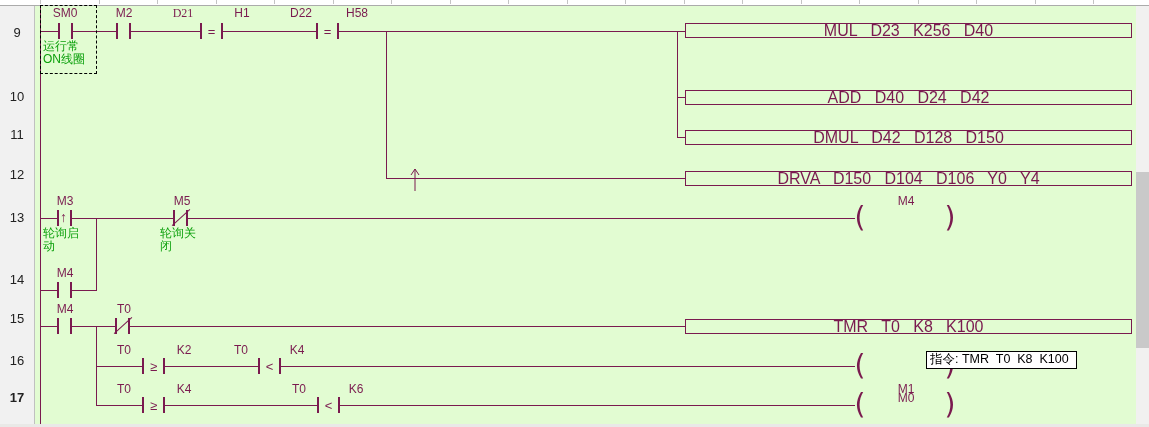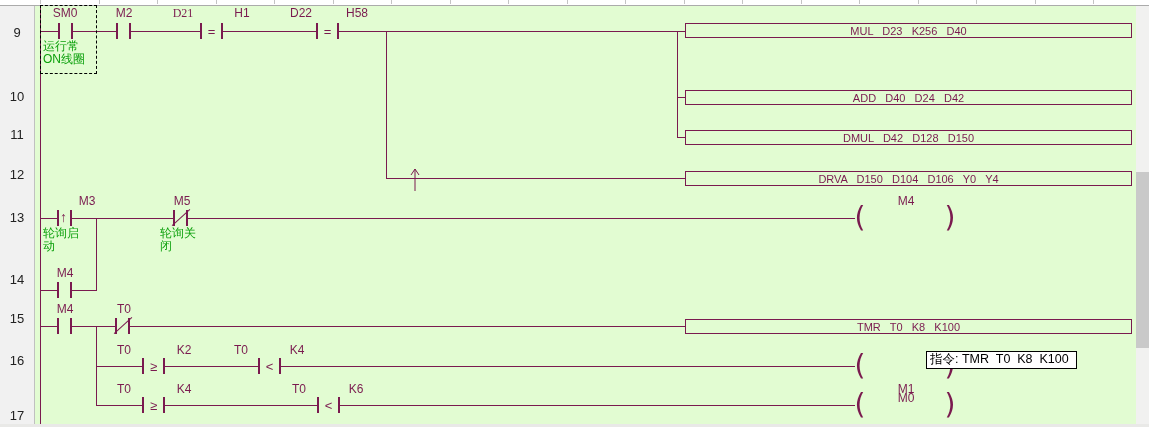--- a/index.html
+++ b/index.html
@@ -24,21 +24,21 @@
   .bar{position:absolute;width:2px;height:16px;background:var(--wire,#7A1A4F);}
   .slash{position:absolute;height:1px;background:var(--wire,#7A1A4F);
     transform:rotate(-42deg);transform-origin:center;}
   .rise-arrow{position:absolute;color:var(--wire,#7A1A4F);font-size:14px;line-height:14px;
     width:12px;text-align:center;}
   .cmp-sym{position:absolute;color:var(--wire,#7A1A4F);font-size:13px;line-height:13px;
     transform:translate(-50%,-50%);}
   .dev-label{position:absolute;color:var(--wire,#7A1A4F);font-size:12px;line-height:12px;
     white-space:pre;transform:translateX(-50%);}
   .instr-box{position:absolute;box-sizing:border-box;border:1px solid var(--wire,#7A1A4F);
-    color:var(--wire,#7A1A4F);font-size:11px;white-space:pre;display:flex;
+    color:var(--wire,#7A1A4F);font-size:16px;white-space:pre;display:flex;
     align-items:center;justify-content:center;}
   .paren{position:absolute;color:var(--wire,#7A1A4F);font-size:28px;line-height:28px;
     font-family:"DejaVu Sans",sans-serif;transform:translate(-50%,-50%);font-weight:400;}
   .annot{position:absolute;color:var(--annotation,#0CA00C);font-size:12px;line-height:13px;
     white-space:pre-line;}
   #selection-box{position:absolute;border:1px dashed #000;background:transparent;z-index:5;}
   #tooltip{position:absolute;left:926px;top:351px;width:151px;height:18px;
     background:var(--tooltip-bg,#fff);border:1px solid var(--tooltip-border,#000);
     box-sizing:border-box;color:#000;font-size:12.5px;line-height:15px;
     white-space:pre;padding-left:3px;z-index:9;}
@@ -77,21 +77,21 @@
     </div>
   <div id="margin">
       <div class="row-number" style="top: 25px;">9</div>
       <div class="row-number" style="top: 89px;">10</div>
       <div class="row-number" style="top: 127px;">11</div>
       <div class="row-number" style="top: 167px;">12</div>
       <div class="row-number" style="top: 210px;">13</div>
       <div class="row-number" style="top: 272px;">14</div>
       <div class="row-number" style="top: 311px;">15</div>
       <div class="row-number" style="top: 353px;">16</div>
-      <div class="row-number" style="top: 408px;">17</div>
+      <div class="row-number" style="top: 390px; font-weight: bold;">17</div>
     </div>
   <div id="ladder">
       <div class="wire-h" style="position: absolute; left: 40px; top: 31px; width: 18px; height: 1px;"></div>
       <div class="wire-h" style="position: absolute; left: 73px; top: 31px; width: 43px; height: 1px;"></div>
       <div class="wire-h" style="position: absolute; left: 131px; top: 31px; width: 69px; height: 1px;"></div>
       <div class="wire-h" style="position: absolute; left: 223px; top: 31px; width: 93px; height: 1px;"></div>
       <div class="wire-h" style="position: absolute; left: 339px; top: 31px; width: 346px; height: 1px;"></div>
       <div class="wire-h" style="position: absolute; left: 677px; top: 97px; width: 8px; height: 1px;"></div>
       <div class="wire-h" style="position: absolute; left: 677px; top: 137px; width: 8px; height: 1px;"></div>
       <div class="wire-h" style="position: absolute; left: 386px; top: 178px; width: 299px; height: 1px;"></div>
@@ -174,21 +174,21 @@
         <div class="bar" style="position: absolute; left: 5px; top: 3px; width: 2px; height: 16px;"></div>
         <div class="bar" style="position: absolute; left: 26px; top: 3px; width: 2px; height: 16px;"></div>
         <div class="cmp-sym" style="left: 16.5px; top: 11px;">&lt;</div>
       </div>
       <div class="dev-label" style="left: 65px; top: 7px;">SM0</div>
       <div class="dev-label" style="left: 124px; top: 7px;">M2</div>
       <div class="dev-label" style="left: 183px; top: 7px; font-family: Liberation Serif, serif;">D21</div>
       <div class="dev-label" style="left: 242px; top: 7px;">H1</div>
       <div class="dev-label" style="left: 301px; top: 7px;">D22</div>
       <div class="dev-label" style="left: 357px; top: 7px;">H58</div>
-      <div class="dev-label" style="left: 65px; top: 195px; padding-left: 44px;">M3</div>
+      <div class="dev-label" style="left: 65px; top: 195px;">M3</div>
       <div class="dev-label" style="left: 182px; top: 195px;">M5</div>
       <div class="dev-label" style="left: 906px; top: 195px;">M4</div>
       <div class="dev-label" style="left: 65px; top: 267px;">M4</div>
       <div class="dev-label" style="left: 65px; top: 303px;">M4</div>
       <div class="dev-label" style="left: 124px; top: 303px;">T0</div>
       <div class="dev-label" style="left: 124px; top: 344px;">T0</div>
       <div class="dev-label" style="left: 184px; top: 344px;">K2</div>
       <div class="dev-label" style="left: 241px; top: 344px;">T0</div>
       <div class="dev-label" style="left: 297px; top: 344px;">K4</div>
       <div class="dev-label" style="left: 906px; top: 344px; margin-top: 48px;">M0</div>

